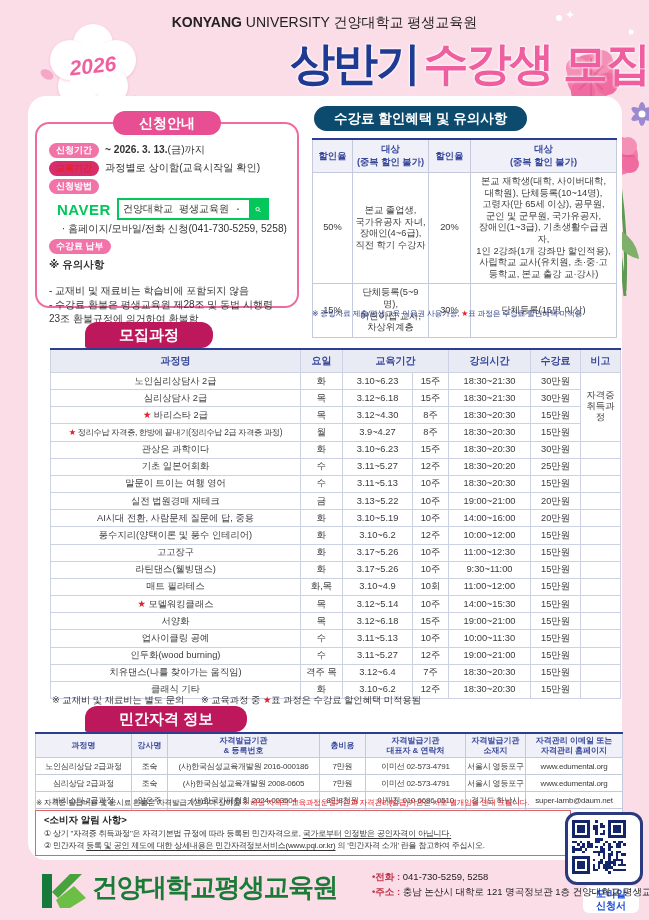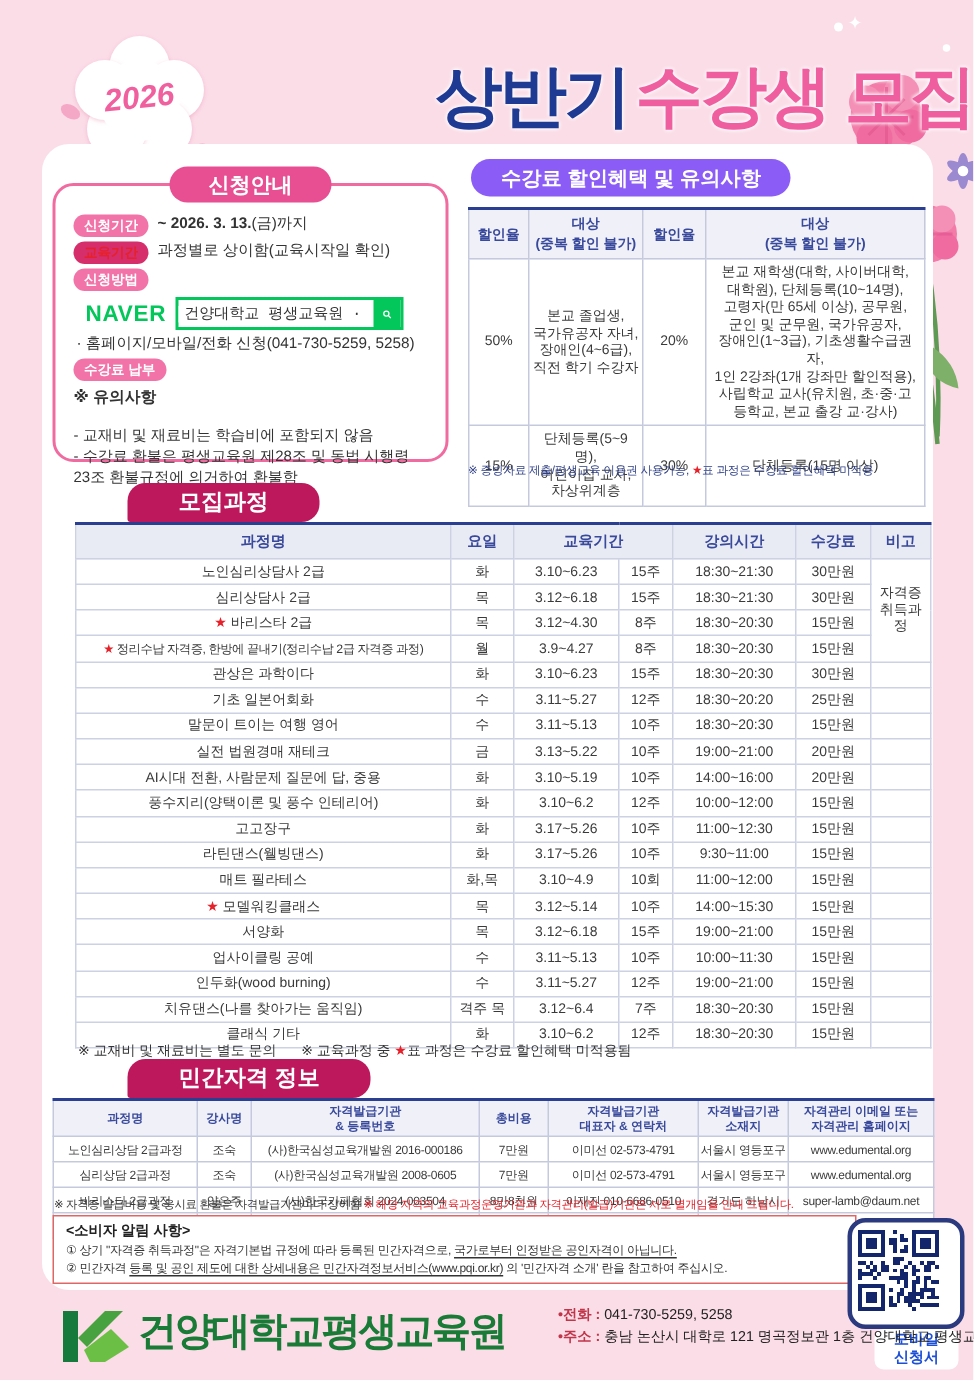--- a/index.html
+++ b/index.html
@@ -33,26 +33,26 @@
   .arow{margin:3px 0;font-size:10.2px;line-height:1.45;display:flex;align-items:flex-start;}
   .badge{display:inline-block;flex:0 0 auto;margin-right:6px;padding:1px 7px;border-radius:999px;
          background:#F173A8;color:#fff;font-size:9px;font-weight:bold;}
   .badge.red{background:#D62D6B;}
   .naver-row{margin:4px 0 2px 8px;display:flex;align-items:center;}
   .naver-logo{color:#03C75A;font-weight:900;font-size:15px;letter-spacing:.5px;margin-right:6px;}
   .search-box{display:flex;align-items:center;border:2px solid #03C75A;height:18px;}
   .search-box input{border:none;outline:none;width:122px;font-size:10px;padding:0 4px;
                     font-family:Liberation Mono, monospace;color:#333;}
   .search-btn{width:18px;height:18px;background:#03C75A;border:none;display:flex;align-items:center;justify-content:center;cursor:pointer;}
-  .small-line{font-size:10.2px;margin:2px 0 3px 2px;}
+  .small-line{font-size:10.2px;margin:2px 0 3px 2px;text-align:right;}
   .caution-t{font-size:10.5px;font-weight:bold;margin-top:4px;}
   .cautions{font-size:10px;line-height:1.4;margin-top:12px;}
   
   .disc-pill{position:absolute;left:286px;top:10px;height:25px;line-height:25px;padding:0 20px;
-             border-radius:999px;background:#8b5cf6;color:#fff;font-weight:bold;font-size:13.5px;white-space:nowrap;}
+             border-radius:999px;background:#0c4a6e;color:#fff;font-weight:bold;font-size:13.5px;white-space:nowrap;}
   table{border-collapse:collapse;}
   .disc-table{position:absolute;left:284px;top:42px;width:304px;table-layout:fixed;
               border-top:2px solid #2B3F92;font-size:9.3px;}
   .disc-table th{background:#EFF0F8;color:#39499B;font-weight:bold;padding:3px 1px;border:1px solid #C5C9DE;font-size:9.3px;}
   .disc-table td{border:1px solid #C5C9DE;text-align:center;padding:3px 2px;line-height:1.25;color:#3a3a3a;}
   .disc-note{position:absolute;left:284px;top:212px;width:306px;font-size:7.8px;color:#2E3F86;letter-spacing:-.2px;white-space:nowrap;}
   .star{color:#E62129;}
   
   .tab{position:absolute;height:26px;line-height:26px;padding:0 34px;background:#be185d;color:#fff;
        font-weight:bold;font-size:15px;border-radius:12px 12px 12px 2px;white-space:nowrap;}
@@ -124,20 +124,23 @@
       <ellipse cx="113" cy="108" rx="4" ry="12"></ellipse>
       <ellipse cx="113" cy="108" rx="4" ry="12" transform="rotate(60 113 108)"></ellipse>
       <ellipse cx="113" cy="108" rx="4" ry="12" transform="rotate(120 113 108)"></ellipse>
       <circle cx="113" cy="108" r="3.5" fill="#fff"></circle>
     </g>
     <circle cx="30" cy="12" r="3" fill="#fff"></circle>
       <circle cx="102" cy="26" r="2.5" fill="#fff"></circle>
   </svg>
   <span class="sparkle" style="right:74px;top:8px;">✦</span>
 
+  <div class="uni-line">
+    <b>KONYANG</b><span> UNIVERSITY 건양대학교 평생교육원</span>
+  </div>
   <div class="flower-badge">
     <div class="petal petal1"></div>
       <div class="petal petal2"></div>
       <div class="petal petal3"></div>
     <div class="petal petal4"></div>
       <div class="petal petal5"></div>
       <div class="core"></div>
     <div class="yr">2026</div>
   </div>
   <span class="badge-petal" style="left:40px;top:70px;transform:rotate(30deg);"></span>

